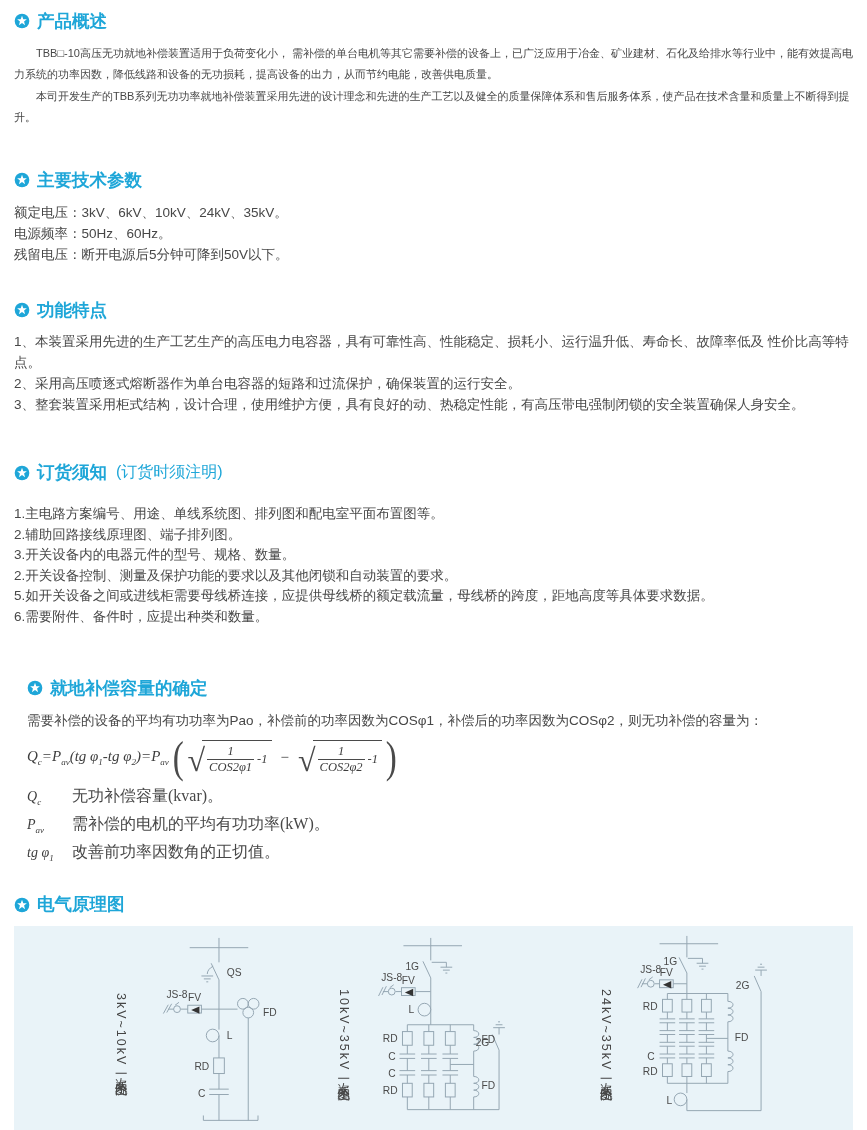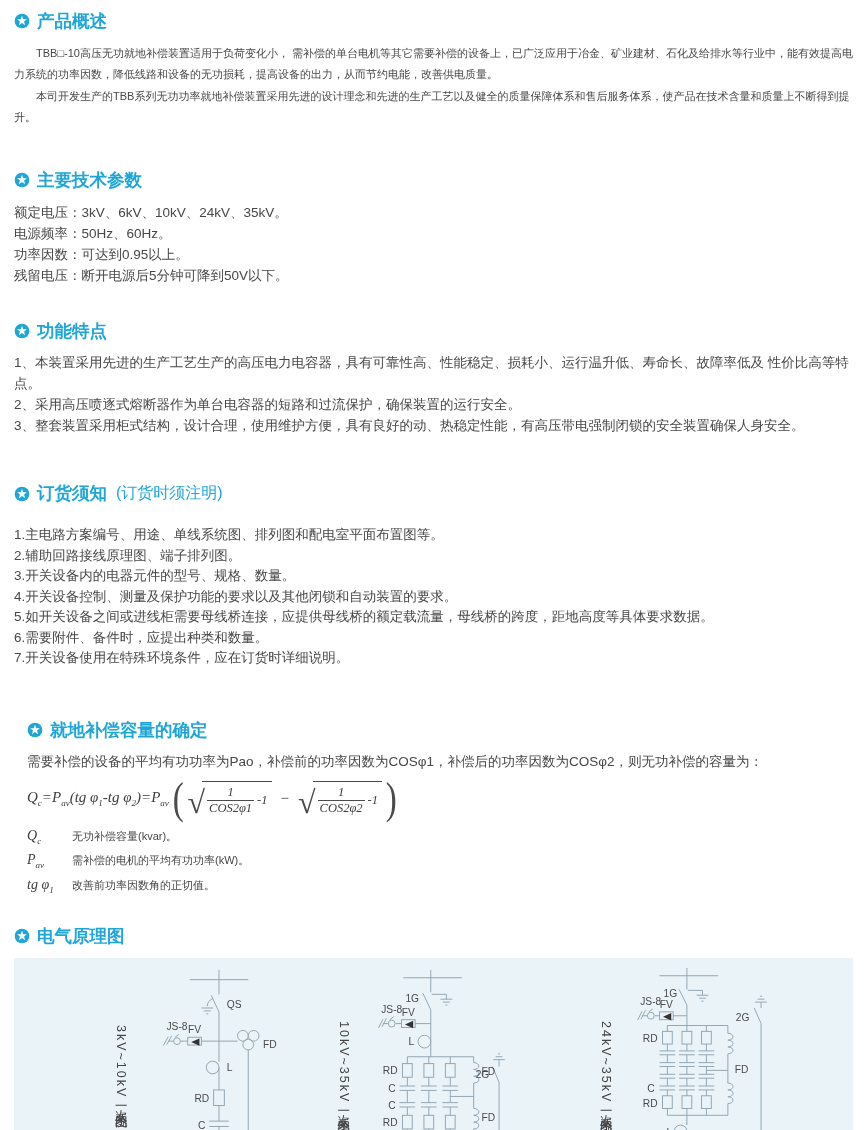--- a/index.html
+++ b/index.html
@@ -51,21 +51,21 @@
 
   
   .defs { display:flex; margin-top:4px; }
   .defs-col { display:flex; flex-direction:column; gap:7px; }
   .defs-col.left { width:322px; }
   .def-row { display:flex; align-items:baseline; gap:9px; }
   .dsym { font-family:"Liberation Serif","DejaVu Serif",serif; font-style:italic;
           font-size:14px; min-width:36px; color:#3d3d3d; }
   .defs-col.right .dsym { min-width:44px; }
   .dsym sub { font-size:9px; }
-  .dtext { font-size:11px; color:var(--text); }
+  .dtext { font-size:16px; color:var(--text);font-family:Liberation Serif, serif; }
 
   
   .diagram-box {
     margin-top:10px; height:218px; width:100%;
     background:var(--diagram-bg,#e9f3f8);
     display:flex; justify-content:center; align-items:center;
     gap:44px; padding-left:66px;
   }
   .diagram { display:flex; align-items:center; gap:16px; }
   .v-label {
@@ -97,21 +97,20 @@
   <section id="sec-params">
     <h2 class="sec-title">
       <svg class="star" viewBox="0 0 24 24">
         <circle cx="12" cy="12" r="11" style="fill:var(--accent,#1ea6d8)"></circle>
         <path d="M12 4.2 L13.9 9.3 L19.3 9.5 L15.1 12.9 L16.6 18.2 L12 15.1 L7.4 18.2 L8.9 12.9 L4.7 9.5 L10.1 9.3 Z" fill="#fff"></path>
       </svg>
       <span>主要技术参数</span>
     </h2>
     <p class="line-item">额定电压：3kV、6kV、10kV、24kV、35kV。</p>
     <p class="line-item">电源频率：50Hz、60Hz。</p>
-    <p class="line-item">功率因数：可达到0.95以上。</p>
     <p class="line-item">残留电压：断开电源后5分钟可降到50V以下。</p>
   </section>
 
   <section id="sec-features">
     <h2 class="sec-title">
       <svg class="star" viewBox="0 0 24 24">
         <circle cx="12" cy="12" r="11" style="fill:var(--accent,#1ea6d8)"></circle>
         <path d="M12 4.2 L13.9 9.3 L19.3 9.5 L15.1 12.9 L16.6 18.2 L12 15.1 L7.4 18.2 L8.9 12.9 L4.7 9.5 L10.1 9.3 Z" fill="#fff"></path>
       </svg>
       <span>功能特点</span>
@@ -127,24 +126,23 @@
         <circle cx="12" cy="12" r="11" style="fill:var(--accent,#1ea6d8)"></circle>
         <path d="M12 4.2 L13.9 9.3 L19.3 9.5 L15.1 12.9 L16.6 18.2 L12 15.1 L7.4 18.2 L8.9 12.9 L4.7 9.5 L10.1 9.3 Z" fill="#fff"></path>
       </svg>
       <span>订货须知</span>
       <span class="sec-sub">(订货时须注明)</span>
     </h2>
     <div class="items tight">
       <p class="line-item">1.主电路方案编号、用途、单线系统图、排列图和配电室平面布置图等。</p>
       <p class="line-item">2.辅助回路接线原理图、端子排列图。</p>
       <p class="line-item">3.开关设备内的电器元件的型号、规格、数量。</p>
-      <p class="line-item">4.开关设备控制、测量及保护功能的要求以及其他闭锁和自动装置的要求。</p>
+      <p class="line-item">2.开关设备控制、测量及保护功能的要求以及其他闭锁和自动装置的要求。</p>
       <p class="line-item">5.如开关设备之间或进线柜需要母线桥连接，应提供母线桥的额定载流量，母线桥的跨度，距地高度等具体要求数据。</p>
       <p class="line-item">6.需要附件、备件时，应提出种类和数量。</p>
-      <p class="line-item">7.开关设备使用在特殊环境条件，应在订货时详细说明。</p>
     </div>
   </section>
 
   <section id="sec-comp">
     <h2 class="sec-title">
       <svg class="star" viewBox="0 0 24 24">
         <circle cx="12" cy="12" r="11" style="fill:var(--accent,#1ea6d8)"></circle>
         <path d="M12 4.2 L13.9 9.3 L19.3 9.5 L15.1 12.9 L16.6 18.2 L12 15.1 L7.4 18.2 L8.9 12.9 L4.7 9.5 L10.1 9.3 Z" fill="#fff"></path>
       </svg>
       <span>就地补偿容量的确定</span>

